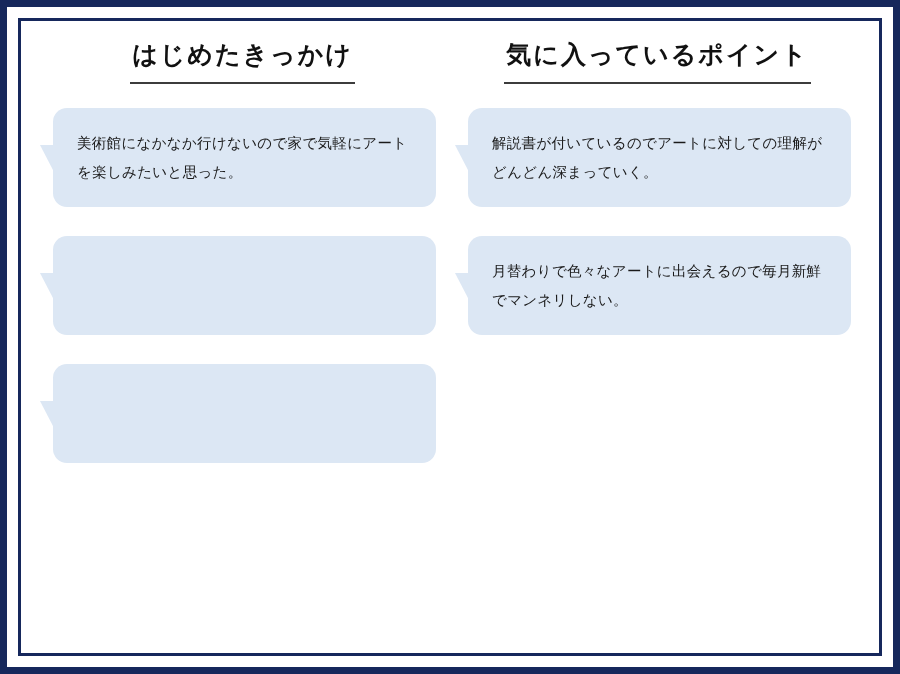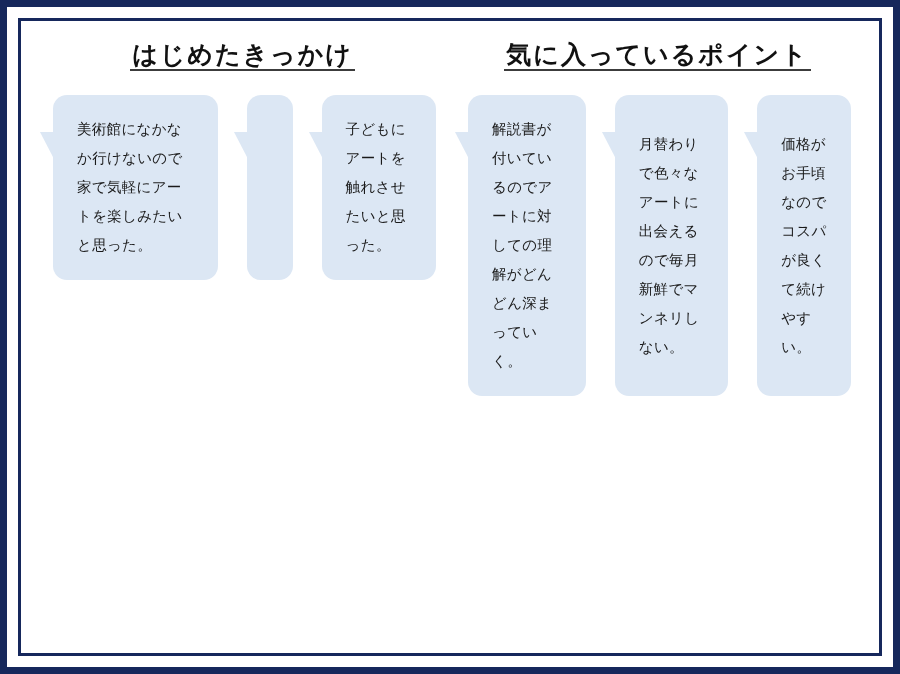--- a/index.html
+++ b/index.html
@@ -63,28 +63,29 @@
     text-align: center;
     margin-bottom: 24px;
   }
   .col-head-text {
     display: inline-block;
     font-size: 25px;
     font-weight: bold;
     letter-spacing: 2px;
     color: #111111;
     line-height: 1.2;
-    padding: 0 2px 0 2px;
+    padding: 0 2px 13px 2px;
     border-bottom: 2px solid #3c3c3c;
     white-space: nowrap;
   }
 
   
   .bubble-list {
     display: flex;
+    flex-direction: column;
     gap: 29px;
     padding-left: 18px;
     padding-right: 14px;
   }
   .bubble {
     position: relative;
     background: #dce7f4;
     border-radius: 14px;
     padding: 20px 22px 20px 24px;
     min-height: 99px;
@@ -133,21 +134,20 @@
                 <div class="bubble-text">美術館になかなか行けないので家で気軽にアートを楽しみたいと思った。</div>
               </div>
 
 
               <div class="bubble">
                 <span class="bubble-tail"></span>
               </div>
 
               <div class="bubble">
                 <span class="bubble-tail"></span>
-                <div class="bubble-text">子どもにアートを触れさせたいと思った。</div>
               </div>
 
             </div>
           </div>
 
           <div class="column">
             <div class="col-head">
               <span class="col-head-text">気に入っているポイント</span>
             </div>
             <div class="bubble-list">
@@ -155,24 +155,20 @@
               <div class="bubble">
                 <span class="bubble-tail"></span>
                 <div class="bubble-text">解説書が付いているのでアートに対しての理解がどんどん深まっていく。</div>
               </div>
 
               <div class="bubble">
                 <span class="bubble-tail"></span>
                 <div class="bubble-text">月替わりで色々なアートに出会えるので毎月新鮮でマンネリしない。</div>
               </div>
 
-              <div class="bubble">
-                <span class="bubble-tail"></span>
-                <div class="bubble-text">価格がお手頃なのでコスパが良くて続けやすい。</div>
-              </div>
 
 
             </div>
           </div>
 
         </div>
 
       </div>
     </div>
   </div>

